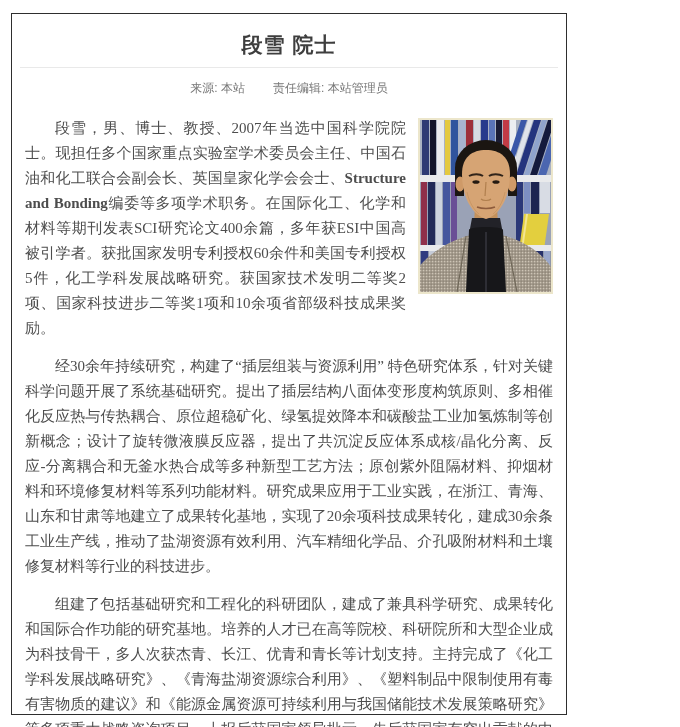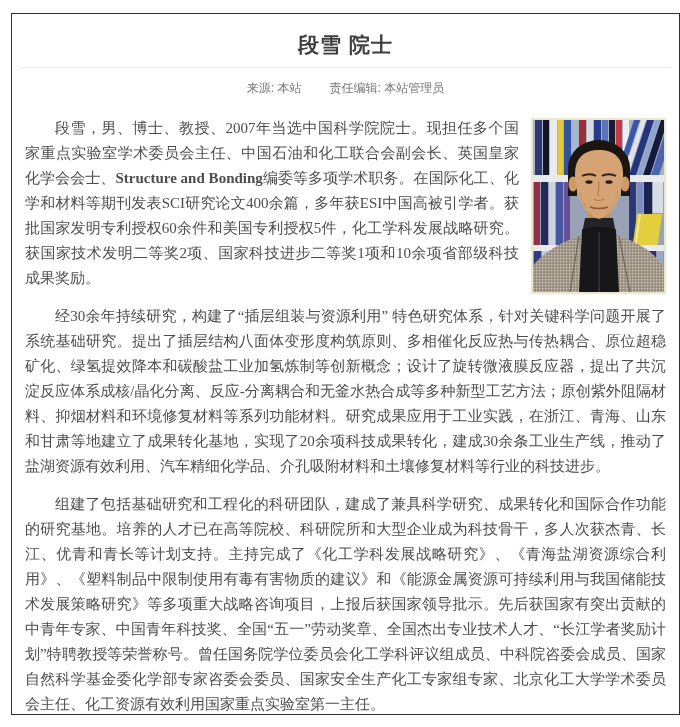--- a/index.html
+++ b/index.html
@@ -7,21 +7,21 @@
     padding: 0;
     width: 680px;
     height: 727px;
     background: #ffffff;
     overflow: hidden;
   }
   .page {
     position: absolute;
     left: 11px;
     top: 13px;
-    width: 669px;
+    width: 556px;
     height: 702px;
     box-sizing: border-box;
     border: 1px solid #2e2e2e;
     background: #ffffff;
   }
   .title {
     margin: 19px 0 0 0;
     text-align: center;
     font-family: "Liberation Sans", "DejaVu Sans", sans-serif;
     font-size: 21px;

